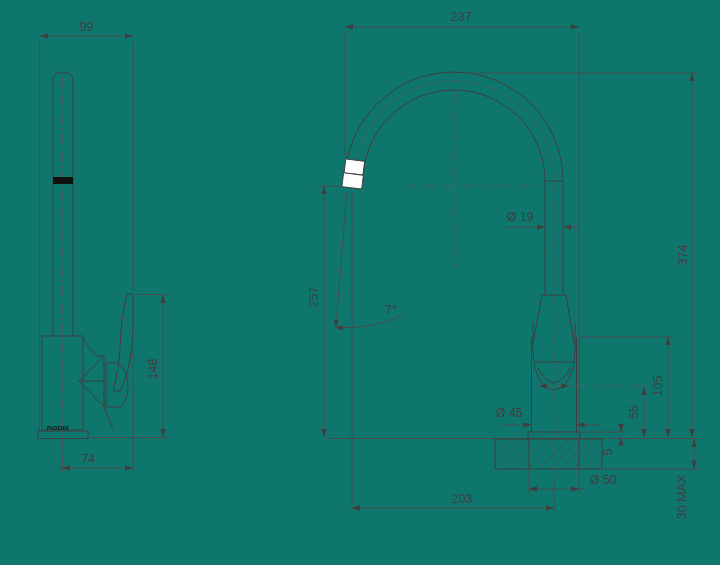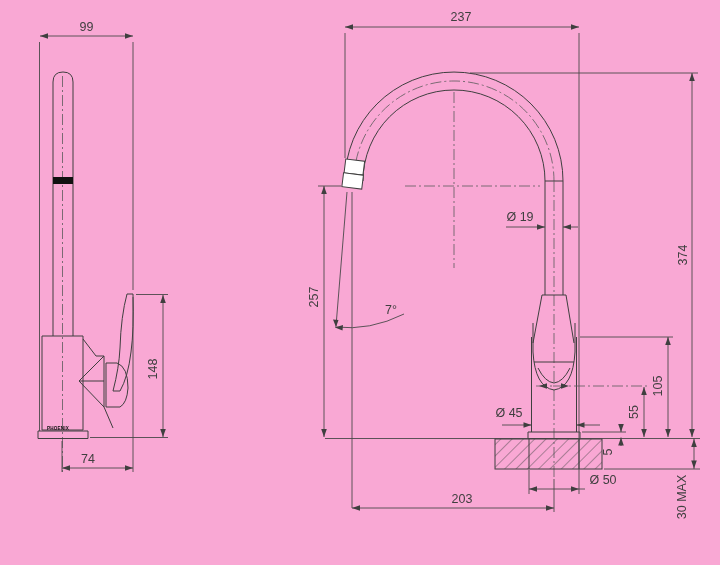--- a/index.html
+++ b/index.html
@@ -1,16 +1,16 @@
 <!DOCTYPE html>
 <html><head>
 <meta charset="utf-8">
 <style>
   html,body{margin:0;padding:0;background:#ffffff;}
-  .stage{position:relative;width:720px;height:565px;background:#f9a8d4;overflow:hidden;
+  .stage{position:relative;width:720px;height:565px;background:#0f766e;overflow:hidden;
          font-family:"Liberation Sans", sans-serif;}
   svg{display:block;}
   .ln{stroke:#3f3f3f;stroke-width:1;fill:none;}
   .ln-thin{stroke:#4a4a4a;stroke-width:0.9;fill:none;}
   .cl{stroke:#5a5a5a;stroke-width:0.8;fill:none;stroke-dasharray:11,3,2,3;}
   .arr{fill:#3f3f3f;stroke:none;}
   .dim{font-size:12.5px;fill:#3f3f3f;}
   .brand{font-size:4.6px;font-weight:bold;fill:#101010;letter-spacing:0.2px;}
   .white{fill:#ffffff;}
 </style>

